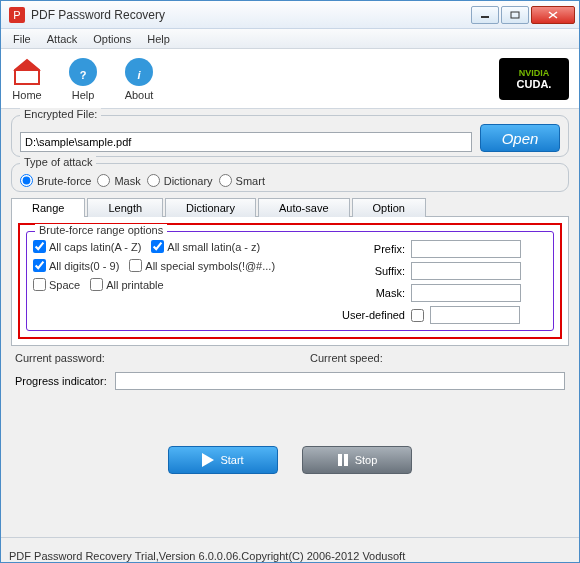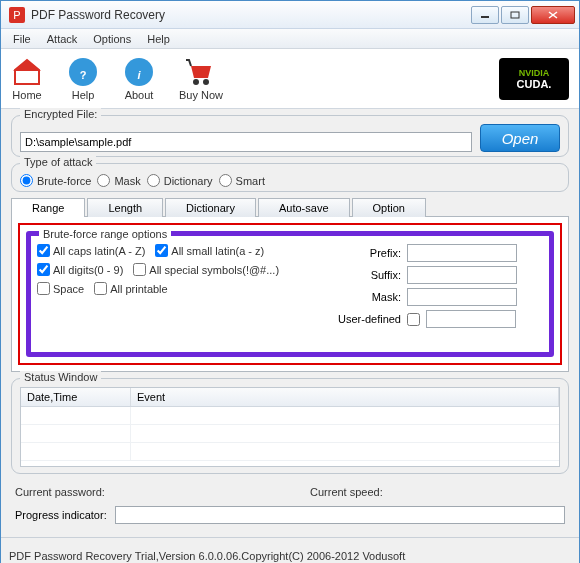--- a/index.html
+++ b/index.html
@@ -25,21 +25,21 @@
 .filerow { display: flex; align-items: flex-end; gap: 8px; }
 .fileinput { flex: 1; height: 20px; border: 1px solid #a0a8b0; background: #fff; padding: 0 4px; font-size: 11px; }
 .openbtn { width: 80px; height: 28px; background: linear-gradient(#4fb3f5,#1a7fd1); border: 1px solid #1268b3; border-radius: 4px; color: #fff; font-size: 15px; font-style: italic; display: flex; align-items: center; justify-content: center; }
 .radios { display: flex; gap: 6px; margin-top: 2px; }
 .radios label { display: flex; align-items: center; gap: 4px; color: #333; }
 .tabs { display: flex; margin-top: 6px; }
 .tab { padding: 3px 20px; border: 1px solid #b0b8c0; background: linear-gradient(#fafbfc,#e4e9ef); margin-right: 2px; border-bottom: none; font-size: 11px; }
 .tab.active { background: #fff; position: relative; z-index: 2; }
 .tabpanel { border: 1px solid #b0b8c0; background: #fff; padding: 6px; margin-top: -1px; }
 .redbox { border: 2px solid #d00; padding: 6px; }
-.bfgroup { border: 5px solid #6d28d9; border-radius: 3px; position: relative; padding: 8px 6px 24px; display: flex; background: #fff; }
+.bfgroup { border: 1px solid #6d28d9; border-radius: 3px; position: relative; padding: 8px 6px 6px; display: flex; background: #fff; }
 .bfgroup .group-title { background: #fff; }
 .checks { flex: 1; display: flex; flex-direction: column; gap: 6px; }
 .checkrow { display: flex; gap: 10px; }
 .checkrow label { display: flex; align-items: center; gap: 3px; color: #333; white-space: nowrap; font-size: 11px; }
 .fields { width: 220px; display: flex; flex-direction: column; gap: 4px; }
 .frow { display: flex; align-items: center; gap: 6px; }
 .frow .lbl { width: 78px; text-align: right; font-size: 11px; }
 .frow input[type=text] { width: 110px; height: 18px; border: 1px solid #a0a8b0; background: #fff; }
 .frow input.ud { width: 90px; }
 .statusgrid { border: 1px solid #c0c8d0; background: #fff; height: 80px; }
@@ -118,31 +118,20 @@
     </div>
     <div class="tbtn">
       <div class="ico">
           <svg viewBox="0 0 32 32" width="32" height="32">
             <circle cx="16" cy="16" r="14" fill="#3498db"></circle>
             <text x="16" y="23" text-anchor="middle" fill="#fff" font-size="20" font-weight="bold" font-style="italic">i</text>
           </svg>
         </div>
       <span>About</span>
     </div>
-    <div class="tbtn">
-      <div class="ico">
-          <svg viewBox="0 0 32 32" width="32" height="32">
-            <path d="M6 10h20l-3 12H9z" fill="#d93025"></path>
-            <circle cx="11" cy="26" r="3" fill="#333"></circle>
-            <circle cx="21" cy="26" r="3" fill="#333"></circle>
-            <path d="M6 10L4 4H1" stroke="#333" stroke-width="2" fill="none"></path>
-          </svg>
-        </div>
-      <span>Buy Now</span>
-    </div>
     <div class="spacer"></div>
     <div class="cuda">
       <span class="eye">NVIDIA</span>
       <span>CUDA.</span>
     </div>
   </div>
 
   <div class="content">
     <div class="group">
       <span class="group-title">Encrypted File:</span>
@@ -233,41 +222,20 @@
             <div class="frow">
                 <span class="lbl">User-defined</span>
                 <input type="checkbox" style="">
                 <input type="text" class="ud" style="">
               </div>
           </div>
         </div>
       </div>
     </div>
 
-    <div class="group" style="margin-top:6px;padding-bottom:6px">
-      <span class="group-title">Status Window</span>
-      <div class="statusgrid">
-        <div class="sghead">
-          <div>Date,Time</div>
-          <div>Event</div>
-        </div>
-        <div class="sgrow">
-            <div></div>
-            <div></div>
-          </div>
-        <div class="sgrow">
-            <div></div>
-            <div></div>
-          </div>
-        <div class="sgrow">
-            <div></div>
-            <div></div>
-          </div>
-      </div>
-    </div>
 
     <div class="inforow">
       <div class="half">Current password:</div>
       <div class="half">Current speed:</div>
     </div>
     <div class="progrow">
       <span>Progress indicator:</span>
       <div class="progbar"></div>
     </div>
 

